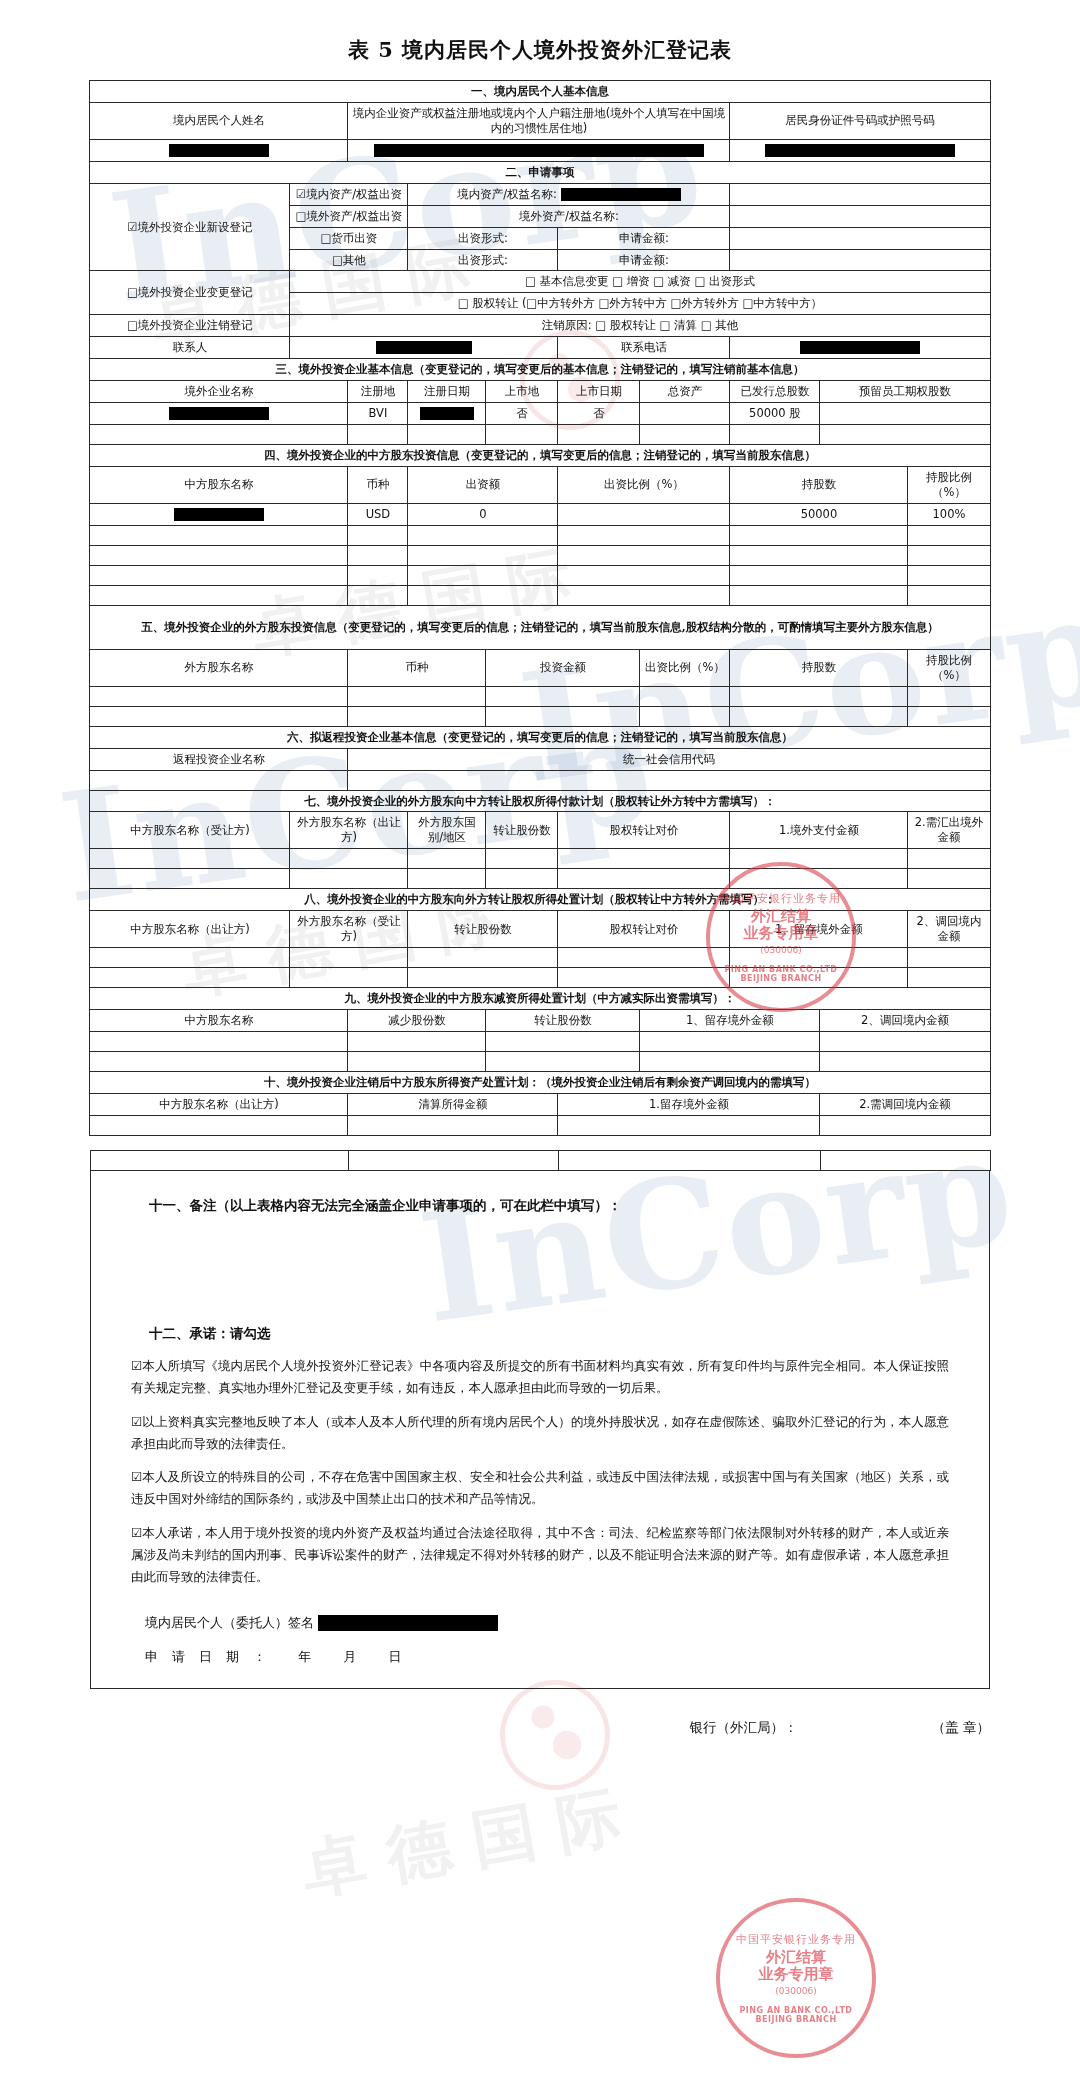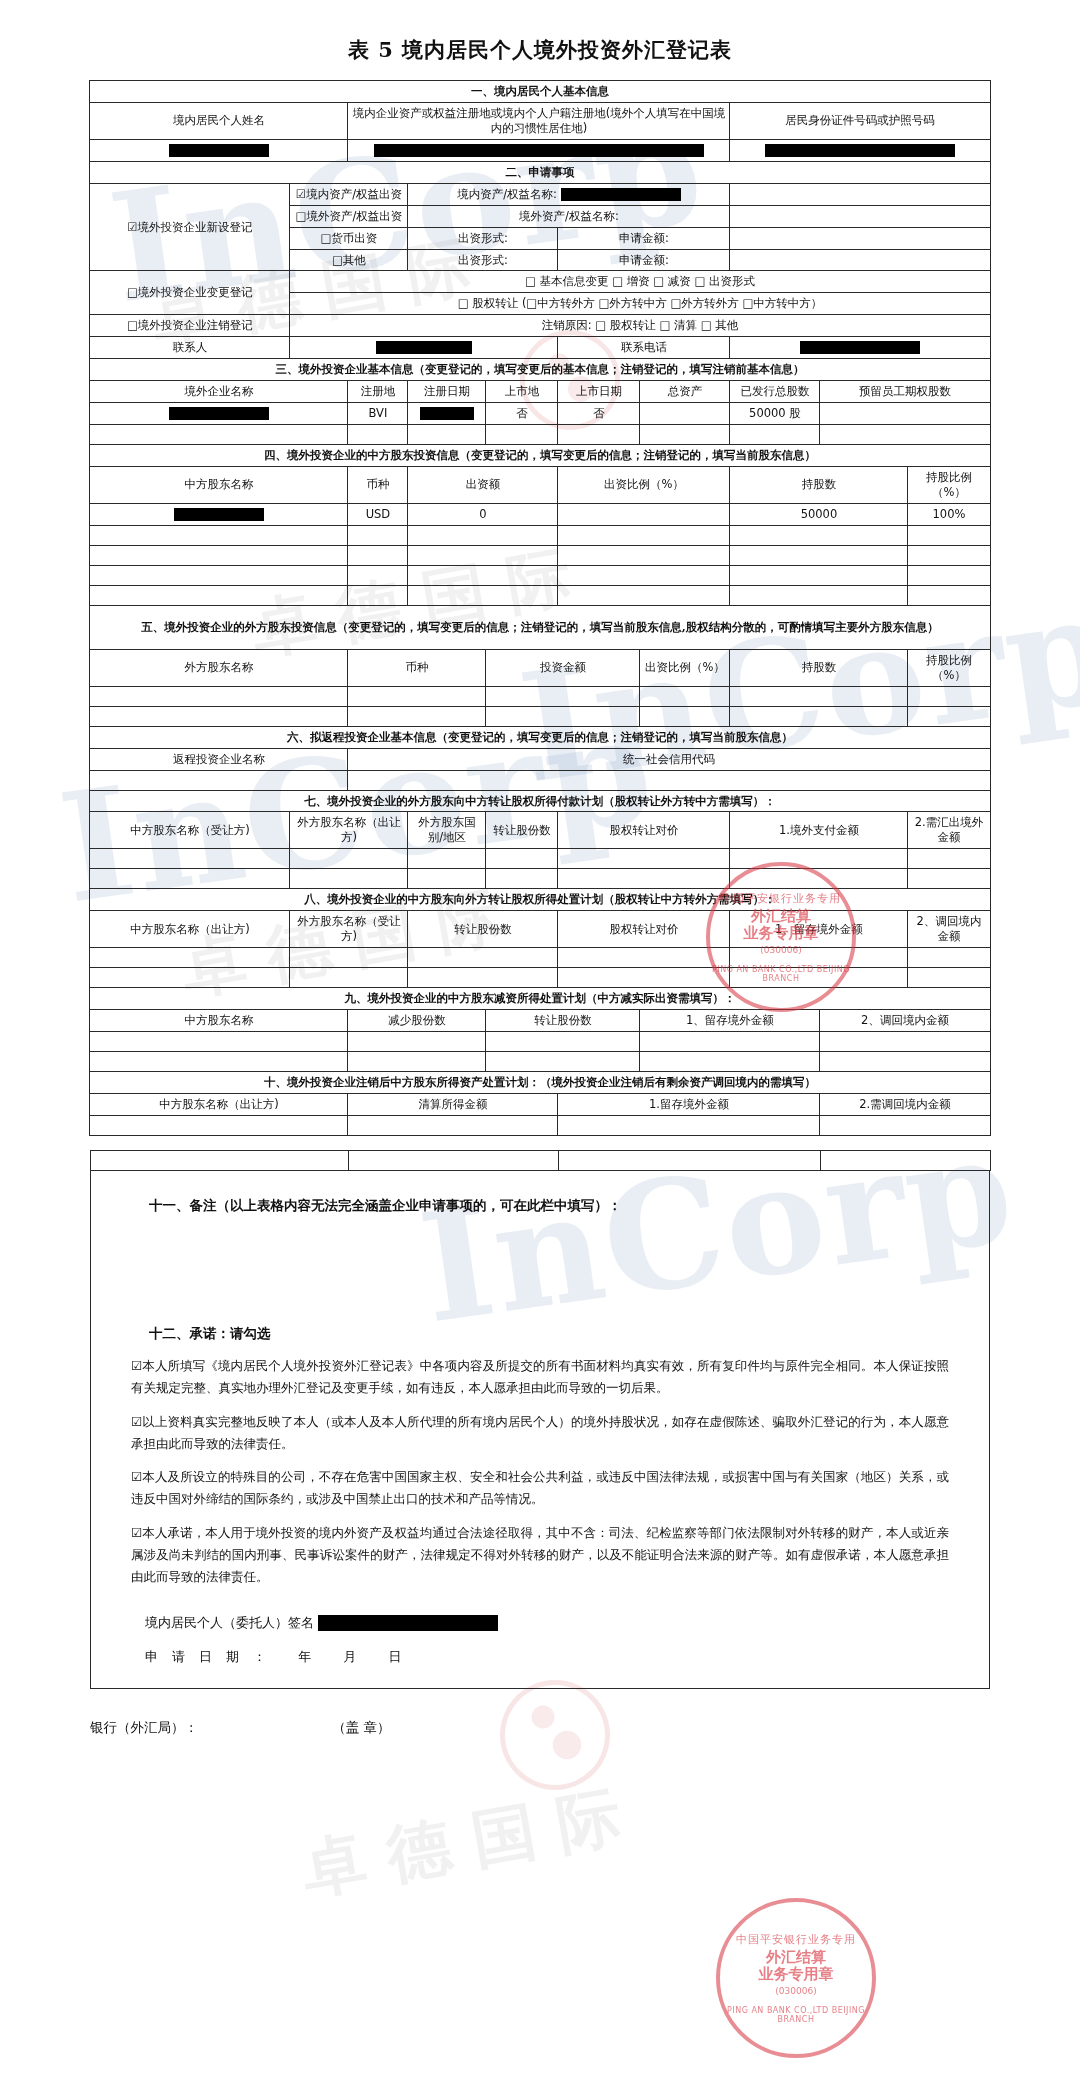--- a/index.html
+++ b/index.html
@@ -36,21 +36,21 @@
     position:absolute; border-radius:50%;
     border:4px solid rgba(214,48,60,0.55);
     color:rgba(214,48,60,0.62);
     display:flex; flex-direction:column; align-items:center; justify-content:center;
     text-align:center; pointer-events:none; z-index:3;
     font-family:"DejaVu Sans","Liberation Sans",sans-serif;
   }
   .stamp .s-top { font-size:11px; letter-spacing:1px; margin-bottom:2px; }
   .stamp .s-mid { font-size:15px; font-weight:bold; line-height:1.15; }
   .stamp .s-num { font-size:9px; margin-top:3px; }
-  .stamp .s-bot { font-size:8px; margin-top:10px; letter-spacing:.5px; }
+  .stamp .s-bot { font-size:8px; margin-top:10px; letter-spacing:.5px;font-weight:bold; }
 
   
   .doc-title {
     position:relative; z-index:2;
     text-align:center;
     font-family:"DejaVu Serif","Liberation Serif",serif;
     font-weight:bold; font-size:21px;
     padding-top:36px; padding-bottom:16px;
     letter-spacing:1px;
   }
@@ -111,21 +111,21 @@
     text-indent:0; margin:12px 0 0 0;
     font-family:"DejaVu Serif","Liberation Serif",serif;
   }
   .blankspace { height:92px; }
   .sigline { font-size:13px; margin:26px 0 0 14px; font-family:"DejaVu Serif","Liberation Serif",serif; }
   .sigline .redact { height:16px; }
   .dateline { font-size:13px; margin:16px 0 0 14px; letter-spacing:14px; font-family:"DejaVu Serif","Liberation Serif",serif; }
   .bankline {
     position:relative; z-index:2;
     width:900px; margin:30px auto 12px auto;
-    font-size:13.5px; text-align:left;
+    font-size:13.5px; text-align:right;
     font-family:"DejaVu Serif","Liberation Serif",serif;
   }
 </style>
 </head>
 <body>
 
 <div class="wm wm-text" style="left:110px; top:120px; font-size:150px; transform:rotate(-8deg);">InCorp</div>
 <div class="wm wm-text" style="left:520px; top:600px; font-size:150px; transform:rotate(-8deg);">InCorp</div>
 <div class="wm wm-text" style="left:60px; top:720px; font-size:150px; transform:rotate(-8deg);">InCorp</div>
 <div class="wm wm-text" style="left:420px; top:1140px; font-size:150px; transform:rotate(-8deg);">InCorp</div>

